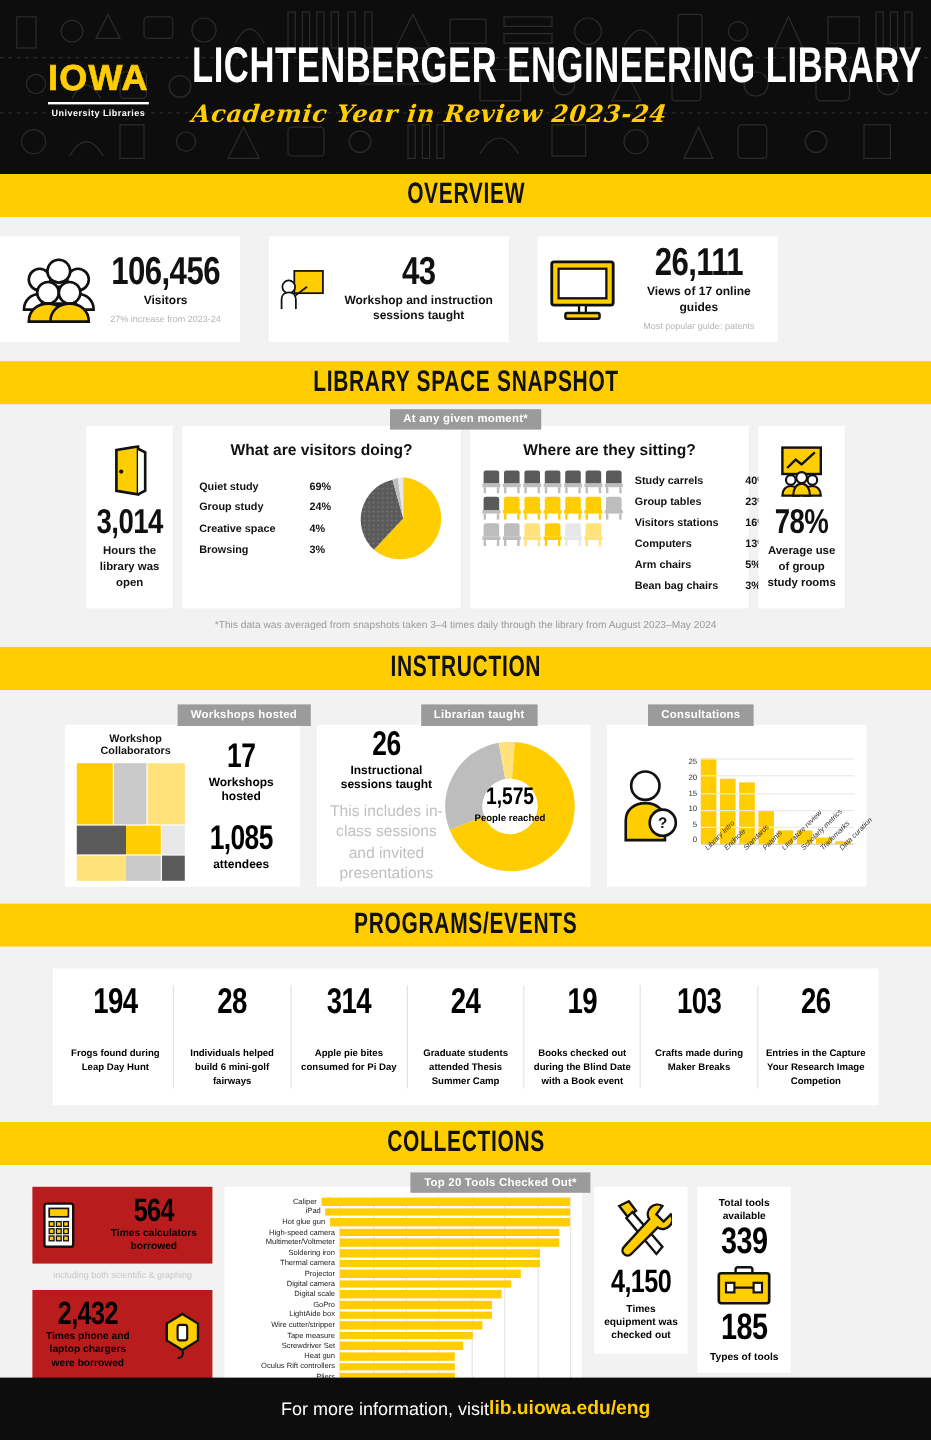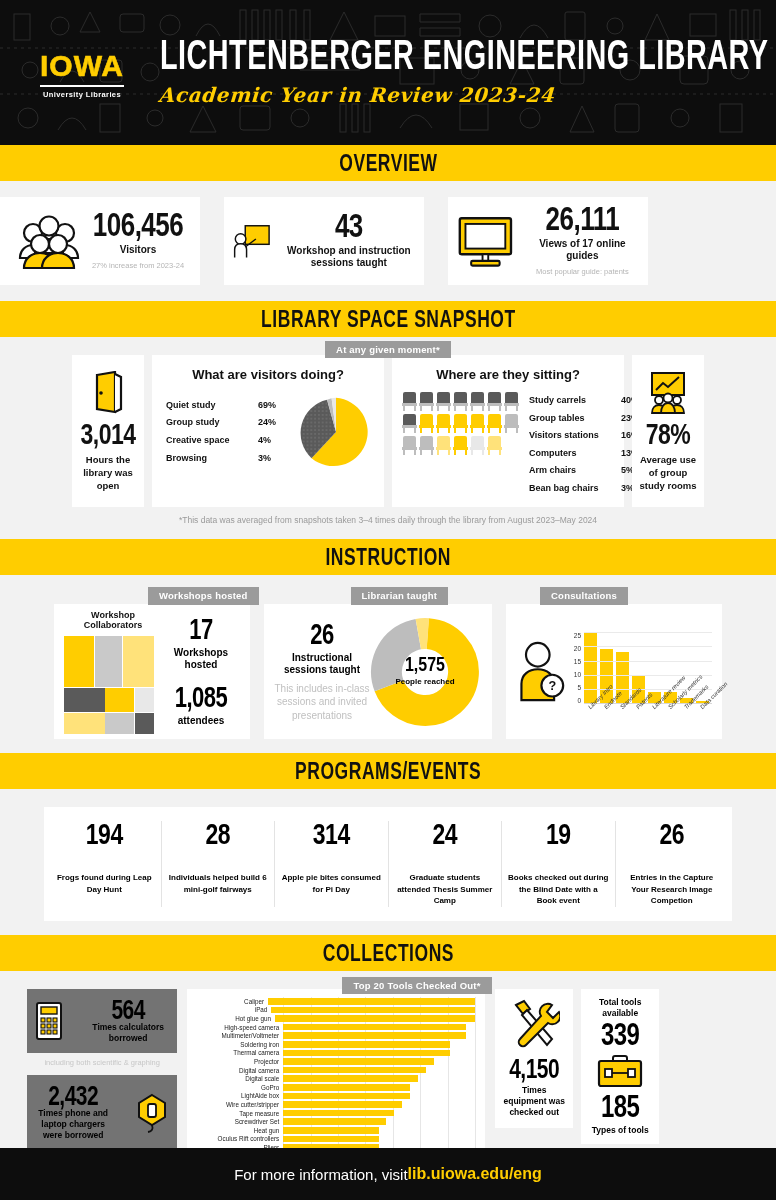--- a/index.html
+++ b/index.html
@@ -100,21 +100,21 @@
   .inst-card { background: #fff; height: 135px; padding: 10px; display: flex; align-items: center; }
   .inst-c1 { width: 196px; }
   .inst-c2 { width: 228px; }
   .inst-c3 { width: 216px; }
   .tm-title { font-size: 9px; font-weight: bold; color: #111; text-align: center; margin-bottom: 6px; }
   .treemap { width: 90px; height: 98px; position: relative; }
   .tm-cell { position: absolute; overflow: hidden; }
   .inst-stat { text-align: center; flex: 1; }
   .inst-num { font-size: 22px; font-weight: bold; transform: scaleY(1.3); display: inline-block; letter-spacing: -.5px;}
   .inst-lbl { font-size: 10px; font-weight: bold; line-height: 1.25; margin-top: 4px; }
-  .inst-note { font-size: 10px; color: #c0c0c0; line-height: 1.35; margin-top: 5px; }
+  .inst-note { font-size: 13px; color: #c0c0c0; line-height: 1.35; margin-top: 5px; }
   .donut-center { font-size: 16px; font-weight: bold; transform: scaleY(1.25); display:inline-block; }
   .donut-sub { font-size: 8px; font-weight: bold; line-height: 1.2; margin-top: 3px; }
 
   
   .bars { display: flex; align-items: flex-end; height: 72px; gap: 3px; }
   .bar { width: 13px; background: #FFCD00; }
   .yaxis { font-size: 6.5px; color: #333; text-align: right; width: 12px;
            display: flex; flex-direction: column; justify-content: space-between; height: 72px; }
   .xlbls { display: flex; gap: 3px; margin-top: 2px; }
   .xlbl { width: 13px; font-size: 6px; color: #333; font-style: italic;
@@ -123,21 +123,21 @@
   
   .prog-card { margin: 6px auto 0; width: 688px; background: #fff; display: flex; padding: 14px 4px; }
   .prog-item { flex: 1; text-align: center; padding: 0 6px; border-right: 1px solid #e3e3e3; }
   .prog-item:last-child { border-right: none; }
   .prog-num { font-size: 23px; font-weight: bold; transform: scaleY(1.3); display:inline-block; letter-spacing:-.5px;}
   .prog-lbl { font-size: 8px; font-weight: bold; line-height: 1.45; margin-top: 24px; }
 
   
   .coll-row { display: flex; justify-content: center; gap: 10px; align-items: flex-start; margin-top: 14px; }
   .coll-left { width: 150px; display: flex; flex-direction: column; gap: 8px; }
-  .coll-mini { background: #737373; padding: 9px 8px; display: flex; align-items: center; gap: 24px; }
+  .coll-mini { background: #b91c1c; padding: 9px 8px; display: flex; align-items: center; gap: 24px; }
   .coll-mini-num { font-size: 21px; font-weight: bold; transform: scaleY(1.28); display:inline-block; letter-spacing:-.5px;}
   .coll-mini-lbl { font-size: 8.5px; font-weight: bold; line-height: 1.3; }
   .coll-mini-note { font-size: 7.5px; color: #c7c7c7; text-align: center; margin-top: 5px; }
   .coll-chart { width: 298px; background: #fff; padding: 8px 10px 6px; position: relative; }
   .tool-row { display: flex; align-items: center; height: 8.6px; }
   .tool-name { width: 86px; text-align: right; font-size: 6.3px; color: #222; padding-right: 4px; }
   .tool-bar { height: 6.6px; background: #FFCD00; }
   .tool-axis { display: flex; margin-left: 86px; margin-top: 2px; position: relative; height: 12px; }
   .tool-tick { position: absolute; font-size: 6.5px; color: #333; transform: translateX(-50%); }
   .coll-r1 { width: 78px; background: #fff; padding: 10px 6px; text-align: center;
@@ -648,20 +648,24 @@
       </div>
       <div class="prog-item">
         <div class="prog-num">24</div>
         <div class="prog-lbl">Graduate students attended Thesis Summer Camp</div>
       </div>
       <div class="prog-item">
         <div class="prog-num">19</div>
         <div class="prog-lbl">Books checked out during the Blind Date with a Book event</div>
       </div>
       <div class="prog-item">
+        <div class="prog-num">103</div>
+        <div class="prog-lbl">Crafts made during Maker Breaks</div>
+      </div>
+      <div class="prog-item">
         <div class="prog-num">26</div>
         <div class="prog-lbl">Entries in the Capture Your Research Image Competion</div>
       </div>
     </div>
   </div>
 
   <div class="band">
     <div class="band-text">COLLECTIONS</div>
   </div>
   <div class="section" style="padding-top:4px;">

